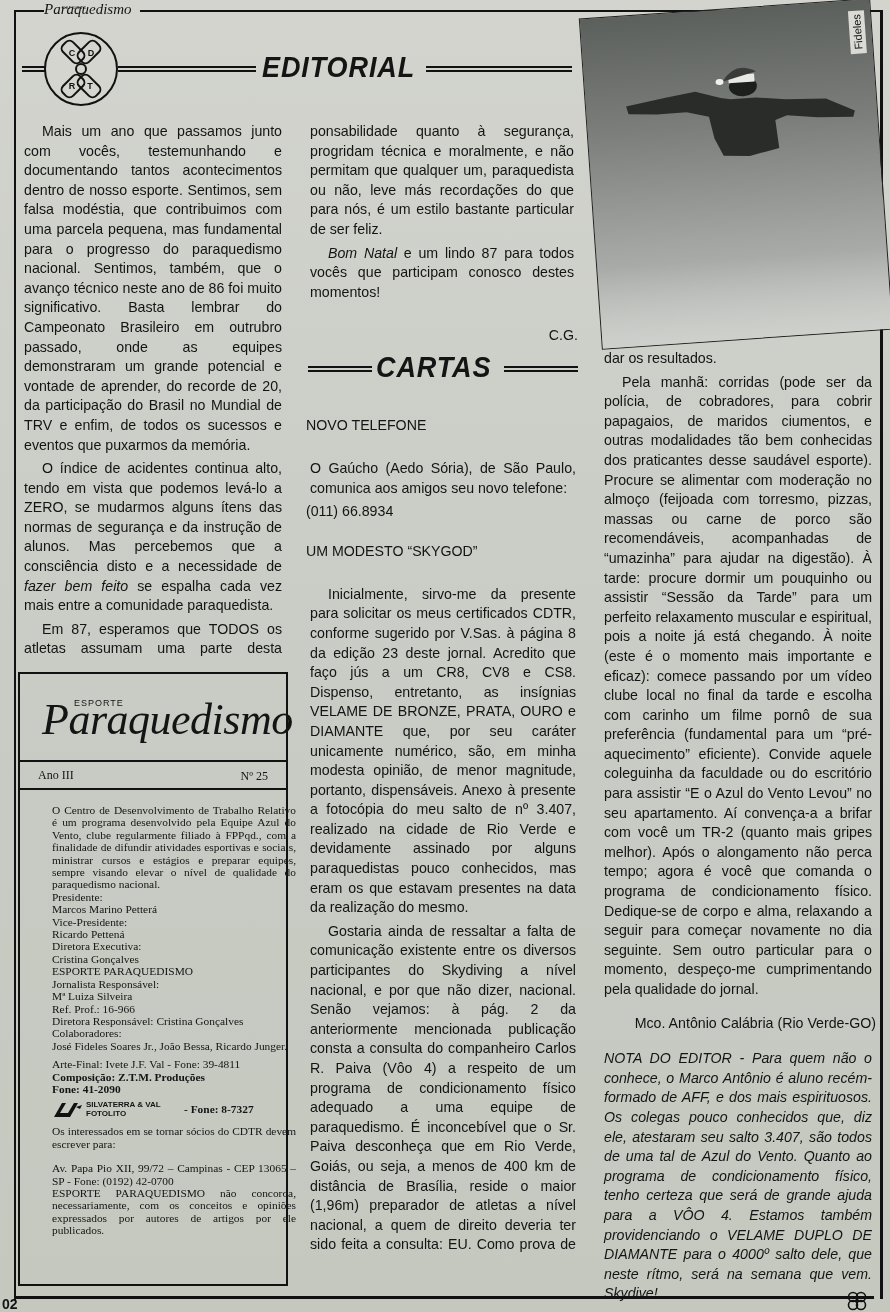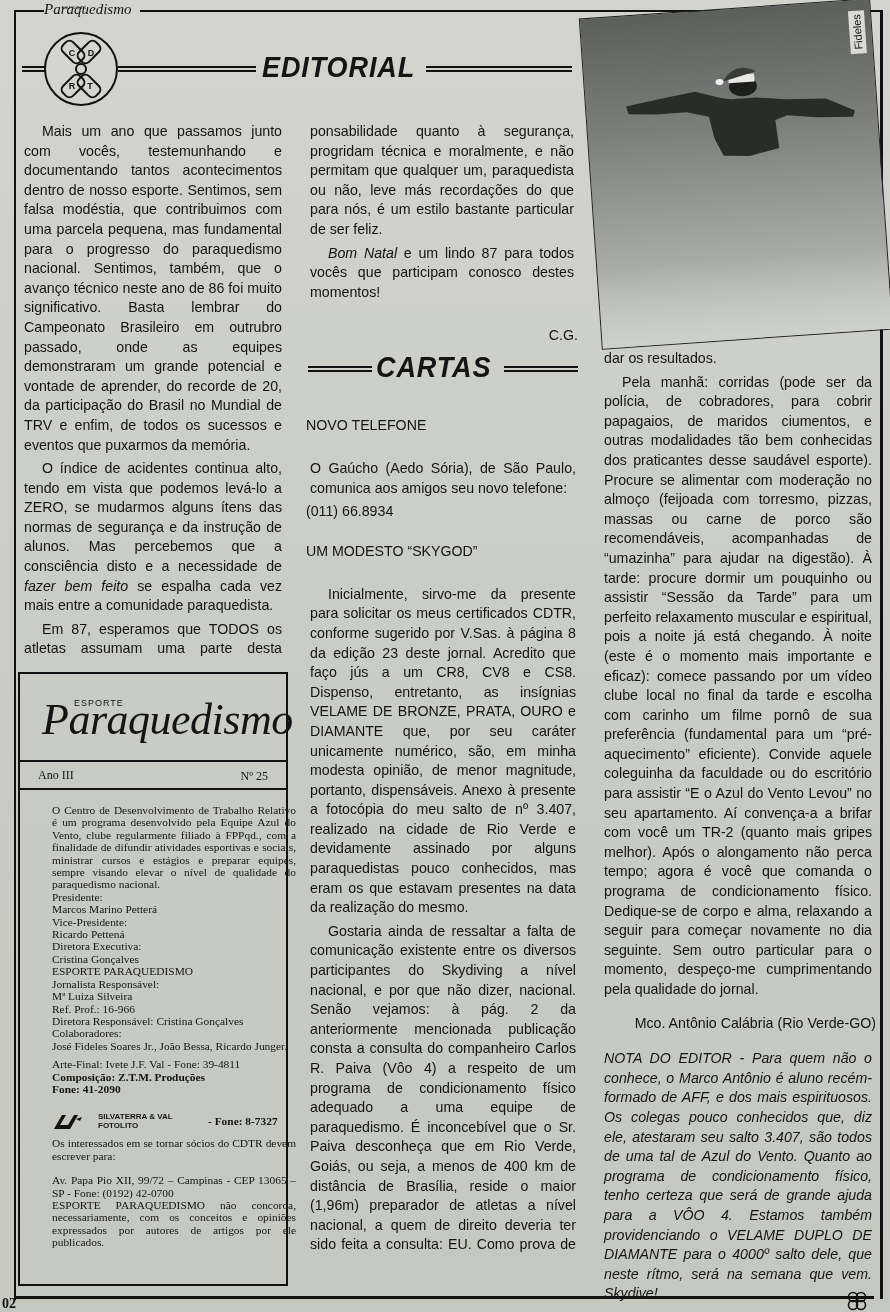--- a/index.html
+++ b/index.html
@@ -39,26 +39,26 @@
   .mh-title { position:absolute; left:0; top:0; width:100%; height:86px; border-bottom:2px solid #111; }
   .mh-title .esp { position:absolute; left:54px; top:24px; font-size:9px; letter-spacing:1px; }
   .mh-title .name { position:absolute; left:22px; top:20px; font-family:"Liberation Serif", serif; font-style:italic; font-size:44px; letter-spacing:-0.5px; }
   .mh-issue { position:absolute; left:0; top:88px; width:100%; height:26px; border-bottom:2px solid #111; font-family:"Liberation Serif", serif; font-size:12px; }
   .mh-issue .ano { position:absolute; left:18px; top:6px; }
   .mh-issue .num { position:absolute; right:18px; top:7px; }
   .mh-body { position:absolute; left:32px; top:130px; width:244px; font-family:"Liberation Serif", serif; font-size:11.4px; line-height:12.4px; }
   .mh-body p { margin:0; }
   .mh-body .desc { text-align:justify; }
   .mh-body .sp { height:6px; }
-  .fotolito { display:flex; align-items:center; margin-top:16px;gap:12px; }
+  .fotolito { display:flex; align-items:center; margin-top:4px; }
   .fotolito .fl-logo { width:32px; height:20px; position:relative; }
   .fotolito .fl-text { font-family:"Liberation Sans", sans-serif; font-size:8px; line-height:9px; font-weight:bold; margin-left:2px; width:90px; }
   .fotolito .fl-fone { margin-left:8px; }
 
-  .page-num { position:absolute; left:2px; top:1296px; font-weight:bold; font-size:14px;font-family:Liberation Serif, serif; }
+  .page-num { position:absolute; left:2px; top:1296px; font-weight:bold; font-size:14px; }
   .end-mark { position:absolute; left:846px; top:1290px; width:22px; height:22px; }
 </style>
 </head>
 <body>
 
 <div class="page">
 
   <div class="running-head">
     <span class="esp">ESPORTE</span>
     <span>Paraquedismo</span>

